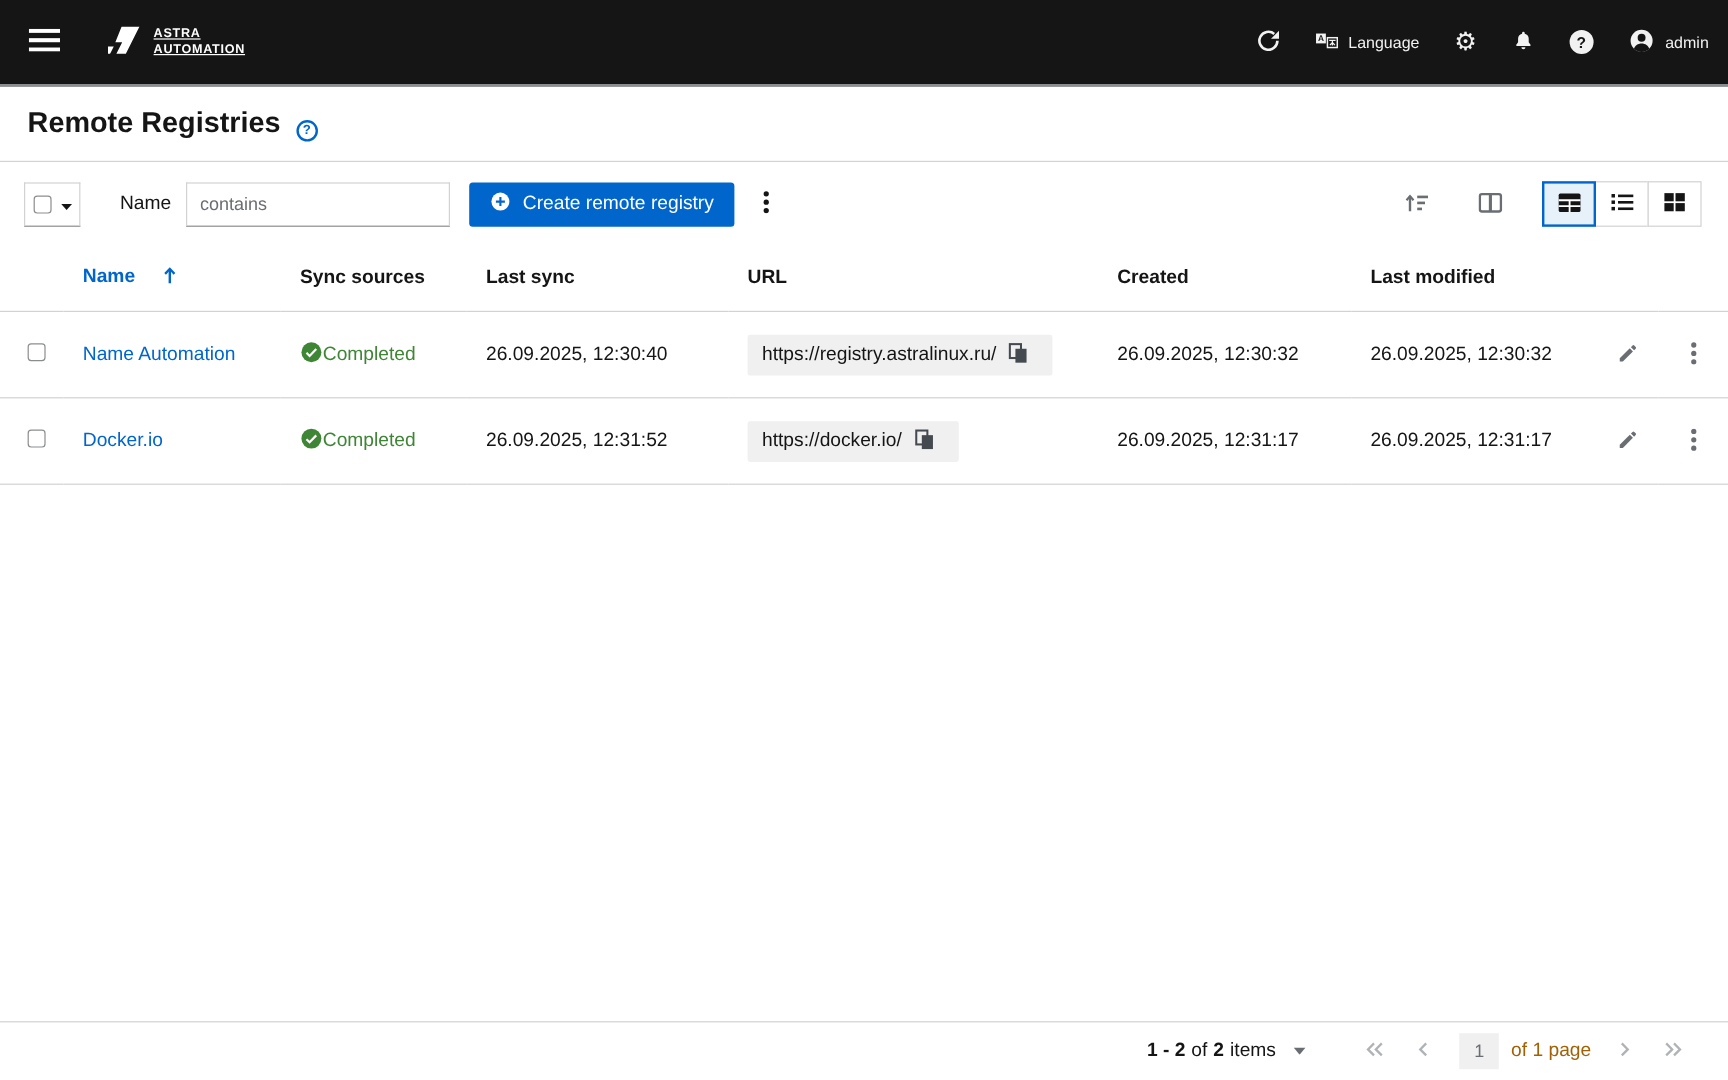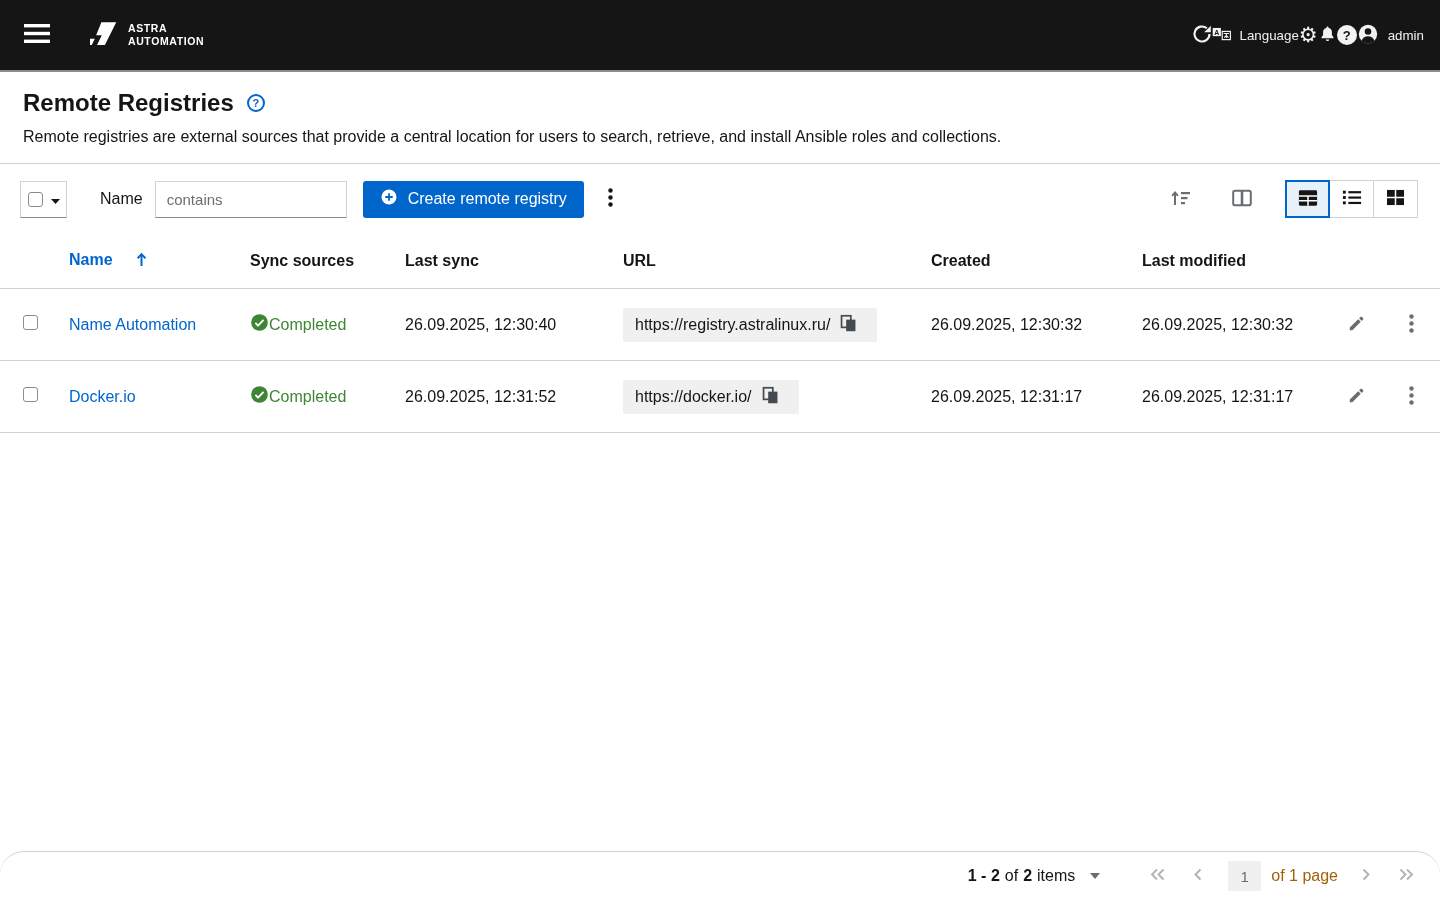--- a/index.html
+++ b/index.html
@@ -14,36 +14,36 @@
 
   
   .topbar {
     flex:0 0 72px; height:72px; background:#151515;
     border-bottom:2px solid #8a8d90;
     display:flex; align-items:center; padding:0 16px 0 20px;
   }
   .icon-btn { background:none; border:none; padding:0; display:flex; align-items:center; gap:9px; color:#f2f2f2; }
   .hamburger { padding:4px; }
   .brand { display:flex; align-items:center; gap:10px; margin-left:30px; background:none; border:none; }
-  .brand-text { display:flex; flex-direction:column; align-items:flex-start; color:#fff; font-weight:700; font-size:10.5px; letter-spacing:0.6px; line-height:1.2; }
-  .topbar-right { margin-left:auto; display:flex; align-items:center; font-size:16px; color:#f2f2f2; }
+  .brand-text { display:flex; flex-direction:column; align-items:flex-start; color:#fff; font-weight:700; font-size:10.5px; letter-spacing:0.6px; line-height:1.2;text-decoration:underline; }
+  .topbar-right { margin-left:auto; display:flex; align-items:center; gap:29px; font-size:16px; color:#f2f2f2; }
   .help-circle-dark { width:20px; height:20px; border-radius:50%; background:#f2f2f2; color:#151515; font-weight:700; font-size:13px; display:flex; align-items:center; justify-content:center; }
 
   
   .page-header { padding:16px 24px 16px 23px; border-bottom:1px solid #d2d2d2; }
-  .page-title { margin:0; font-size:24px; font-weight:600; line-height:30px; display:flex; align-items:center; gap:13px; }
+  .page-title { margin:0; font-size:24px; font-weight:600; line-height:30px; display:flex; align-items:flex-end; gap:13px; }
   .help-badge { width:18px; height:18px; border-radius:50%; border:2px solid #0066CC; color:#0066CC; font-size:11px; font-weight:700; display:flex; align-items:center; justify-content:center; background:none; padding:0; }
   .page-desc { margin:8px 0 0; font-size:16px; line-height:21px; color:#151515; }
 
   
   .toolbar { flex:0 0 69px; display:flex; align-items:center; padding:16px 22px 16px 20px; }
   .bulk-select { width:47px; height:37px; background:#fff; border:1px solid #d2d2d2; border-bottom-color:#8a8d90; display:flex; align-items:center; justify-content:center; gap:8px; padding:0; }
   .checkbox { width:15px; height:15px; border:1.5px solid #8a8d90; border-radius:3px; background:#fff; display:inline-block; }
   .filter-label { margin-left:33px; font-size:16px; font-weight:500; background:none; border:none; padding:0; color:#151515; }
-  .filter-input { margin-left:12px; width:192px; height:37px; border:1px solid #d2d2d2; border-bottom-color:#8a8d90; padding:0 11px; font-size:15px; color:#151515; }
+  .filter-input { margin-left:12px; width:220px; height:37px; border:1px solid #d2d2d2; border-bottom-color:#8a8d90; padding:0 11px; font-size:15px; color:#151515; }
   .filter-input::placeholder { color:#6a6e73; opacity:1; }
   .create-btn { margin-left:16px; height:37px; background:#0066CC; color:#fff; border:none; border-radius:3px; font-size:16px; display:flex; align-items:center; gap:10px; padding:0 17px; }
   .kebab-btn { background:none; border:none; padding:4px 6px; display:flex; }
   .toolbar .kebab-btn { margin-left:18px; }
   .toolbar-right { margin-left:auto; display:flex; align-items:center; }
   .plain-icon-btn { background:none; border:none; padding:2px; display:flex; }
   .sort-btn { margin-right:37px; }
   .columns-btn { margin-right:31px; }
   .view-toggle { display:flex; }
   .view-btn { width:45px; height:38px; background:#fff; border:1px solid #d2d2d2; display:flex; align-items:center; justify-content:center; padding:0; }
@@ -59,21 +59,21 @@
   .row-link { color:#0066CC; text-decoration:none; }
   .sync-cell { display:flex; align-items:center; gap:0; color:#3E8635; }
   .url-pill { display:inline-flex; align-items:center; background:#F0F0F0; border-radius:2px; height:34px; padding:0 6px 0 12px; gap:8px; max-width:100%; }
   .copy-btn { background:none; border:none; padding:2px 14px 2px 2px; display:flex; }
   .cell-actions { text-align:center; padding:0 6px; }
   .sort-arrow { margin-left:23px; vertical-align:-2px; }
 
   .fill { flex:1 1 auto; }
 
   
-  .footer { flex:0 0 49px; border-top:1px solid #d2d2d2; display:flex; align-items:center; justify-content:flex-end; padding-right:22px; font-size:16px;border-radius:24px; }
+  .footer { flex:0 0 49px; border-top:1px solid #d2d2d2; display:flex; align-items:center; justify-content:flex-end; padding-right:34px; font-size:16px; }
   .items-summary { display:flex; align-items:center; gap:5px; background:none; border:none; font-size:16px; color:#151515; padding:0; }
   .items-summary b { font-weight:700; }
   .pager { display:flex; align-items:center; margin-left:46px; }
   .pg-btn { background:none; border:none; padding:4px; display:flex; }
   .pg-btn + .pg-btn { margin-left:20px; }
   .page-box { width:33px; height:30px; background:#F0F0F0; border:none; color:#6a6e73; text-align:center; font-size:15px; margin:0 10px 0 22px; }
   .page-of { color:#a16207; margin-right:20px;text-align:center; }
 </style>
 </head>
 <body>
@@ -146,21 +146,20 @@
       <span>admin</span>
     </button>
   </div>
 </header>
 
 <section class="page-header">
   <h1 class="page-title">
     <span>Remote Registries</span>
     <button class="help-badge">?</button>
   </h1>
-  <p class="page-desc">Remote registries are external sources that provide a central location for users to search, retrieve, and install Ansible roles and collections.</p>
 </section>
 
 <div class="toolbar">
   <button class="bulk-select">
     <span class="checkbox"></span>
     <span>
       <svg width="9" height="5" viewBox="0 0 9 5">
           <polygon points="0,0 9,0 4.5,5" fill="#151515"></polygon>
         </svg>
     </span>

